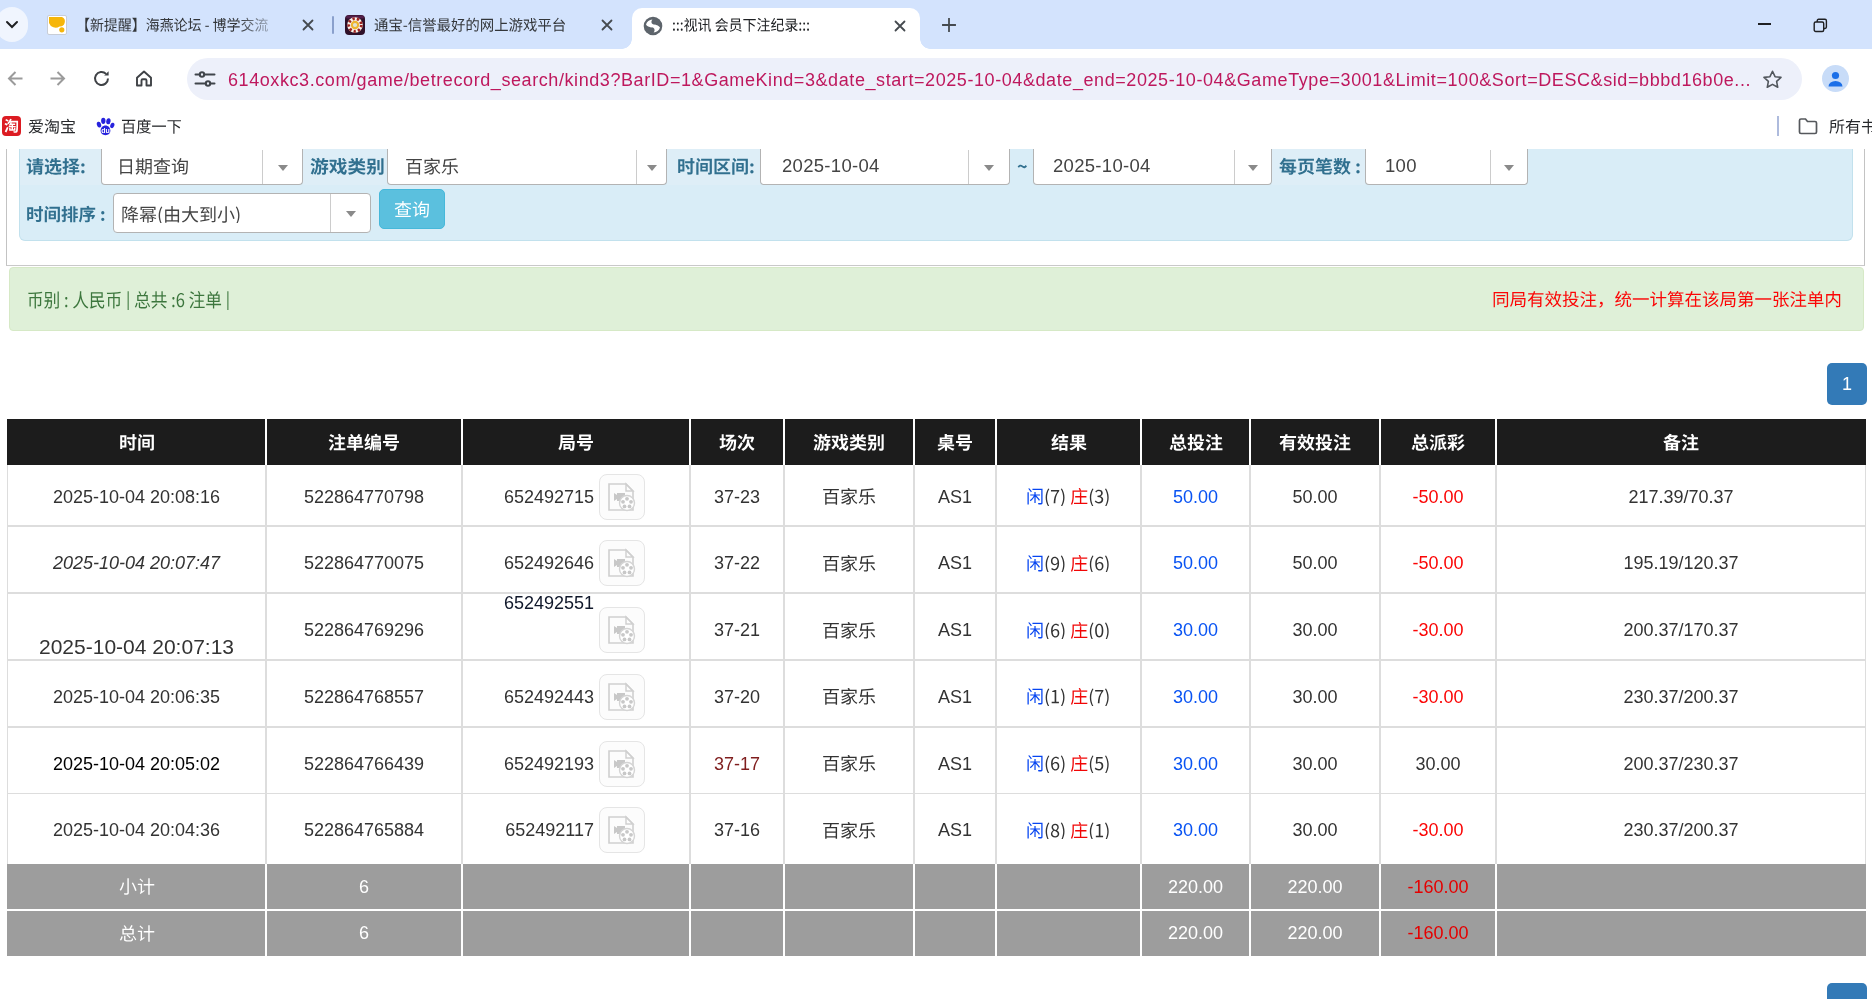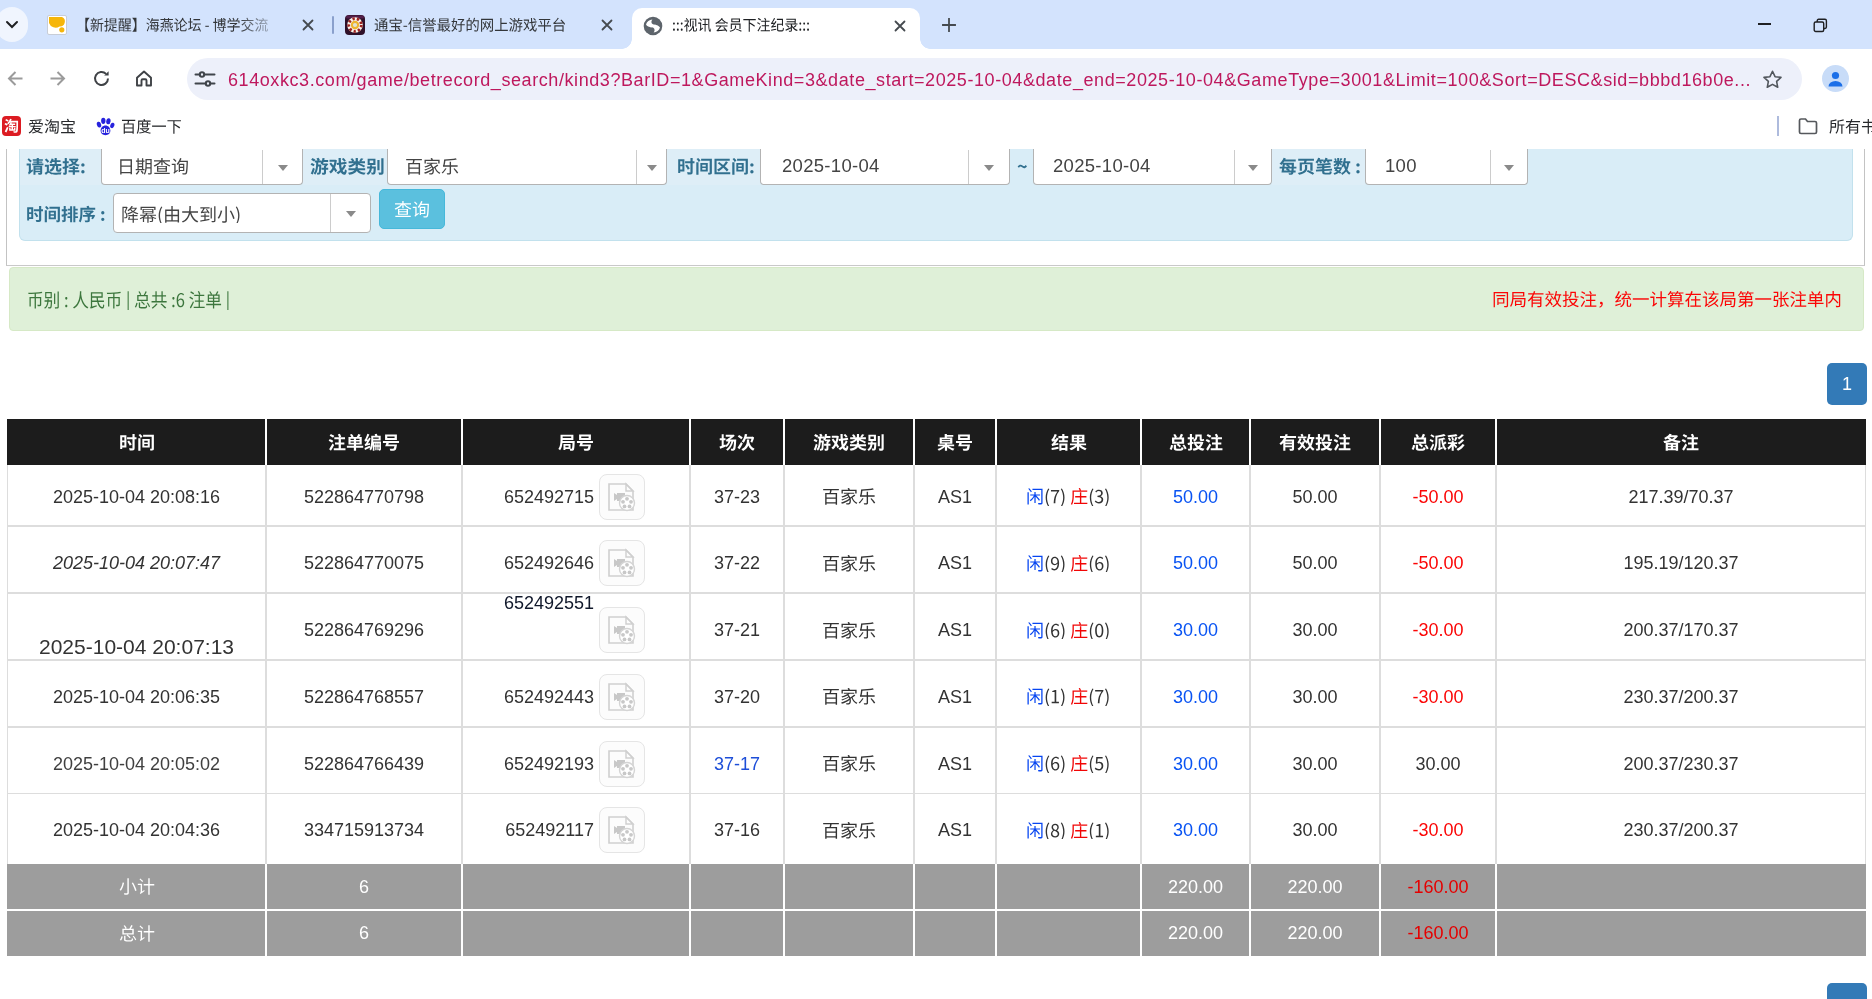--- a/index.html
+++ b/index.html
@@ -740,38 +740,38 @@
       <use href="#g119" transform="translate(44.19 0) scale(0.01800 -0.01800)" fill="#f10606"></use>
       <use href="#g72" transform="translate(62.19 0) scale(0.01800 -0.01800)" fill="#333"></use>
       <use href="#g118" transform="translate(68.27 0) scale(0.01800 -0.01800)" fill="#333"></use>
       <use href="#g77" transform="translate(78.26 0) scale(0.01800 -0.01800)" fill="#333"></use>
     </svg>
   </div>
 <div style="position:absolute;white-space:nowrap;font-size:18px;color:#0853f3;font-weight:normal;line-height:22px;top:685.5px;left:1195.5px;transform:translateX(-50%);">30.00</div>
 <div style="position:absolute;white-space:nowrap;font-size:18px;color:#333;font-weight:normal;line-height:22px;top:685.5px;left:1315px;transform:translateX(-50%);">30.00</div>
 <div style="position:absolute;white-space:nowrap;font-size:18px;color:#fb0606;font-weight:normal;line-height:22px;top:685.5px;left:1438px;transform:translateX(-50%);">-30.00</div>
 <div style="position:absolute;white-space:nowrap;font-size:18px;color:#333;font-weight:normal;line-height:22px;top:685.5px;left:1681px;transform:translateX(-50%);">230.37/200.37</div>
-<div style="position:absolute;white-space:nowrap;font-size:18px;color:#404040;font-weight:normal;line-height:22px;top:752.5px;left:136.5px;transform:translateX(-50%);">2025-10-04 20:05:02</div>
+<div style="position:absolute;white-space:nowrap;font-size:18px;color:#000000;font-weight:normal;line-height:22px;top:752.5px;left:136.5px;transform:translateX(-50%);">2025-10-04 20:05:02</div>
 <div style="position:absolute;white-space:nowrap;font-size:18px;color:#333;font-weight:normal;line-height:22px;top:752.5px;left:364px;transform:translateX(-50%);">522864766439</div>
 <div style="position:absolute;white-space:nowrap;font-size:18px;color:#333;font-weight:normal;line-height:22px;top:752.5px;left:594px;transform:translateX(-100%);">652492193</div>
 <div style="position:absolute;left:599px;top:740.5px;width:46px;height:46px;background:#fcfcfc;border:1px solid #e5e5e5;border-radius:8px"></div>
 <svg style="position:absolute;left:607px;top:748.5px" width="30" height="30" viewBox="0 0 30 30">
 <path d="M2 2 h17 l7 7 v19 h-24 z" fill="none" stroke="#cfcfcf" stroke-width="1.6"></path>
 <path d="M19 2 v7 h7 z" fill="none" stroke="#cfcfcf" stroke-width="1.4"></path>
 <path d="M7 11 l3 2 v-2 h8 v8 h-8 v-2 l-3 2 z" fill="#c8c8c8"></path>
 <circle cx="20" cy="21" r="7.5" fill="#fff" stroke="#d4d4d4" stroke-width="1.4"></circle>
 <g fill="#c8c8c8">
       <circle cx="20" cy="16.8" r="1.9"></circle>
       <circle cx="24" cy="19.8" r="1.9"></circle>
       <circle cx="22.5" cy="24.4" r="1.9"></circle>
       <circle cx="17.5" cy="24.4" r="1.9"></circle>
       <circle cx="16" cy="19.8" r="1.9"></circle>
     </g>
 </svg>
-<div style="position:absolute;white-space:nowrap;font-size:18px;color:#1d4ed8;font-weight:normal;line-height:22px;top:752.5px;left:737px;transform:translateX(-50%);">37-17</div>
+<div style="position:absolute;white-space:nowrap;font-size:18px;color:#7f1d1d;font-weight:normal;line-height:22px;top:752.5px;left:737px;transform:translateX(-50%);">37-17</div>
 <div style="position:absolute;left:822.0px;top:754.0px;line-height:0">
     <svg width="54.0" height="18.9" viewBox="0 -16.2 54.0 18.9" style="">
       <use href="#g39" transform="translate(0.00 0) scale(0.01800 -0.01800)" fill="#333"></use>
       <use href="#g58" transform="translate(18.00 0) scale(0.01800 -0.01800)" fill="#333"></use>
       <use href="#g59" transform="translate(36.00 0) scale(0.01800 -0.01800)" fill="#333"></use>
     </svg>
   </div>
 <div style="position:absolute;white-space:nowrap;font-size:18px;color:#333;font-weight:normal;line-height:22px;top:752.5px;left:955px;transform:translateX(-50%);">AS1</div>
 <div style="position:absolute;left:1026.3px;top:754.0px;line-height:0">
     <svg width="84.3" height="18.9" viewBox="0 -16.2 84.3 18.9" style="">
@@ -783,21 +783,21 @@
       <use href="#g72" transform="translate(62.19 0) scale(0.01800 -0.01800)" fill="#333"></use>
       <use href="#g124" transform="translate(68.27 0) scale(0.01800 -0.01800)" fill="#333"></use>
       <use href="#g77" transform="translate(78.26 0) scale(0.01800 -0.01800)" fill="#333"></use>
     </svg>
   </div>
 <div style="position:absolute;white-space:nowrap;font-size:18px;color:#0853f3;font-weight:normal;line-height:22px;top:752.5px;left:1195.5px;transform:translateX(-50%);">30.00</div>
 <div style="position:absolute;white-space:nowrap;font-size:18px;color:#333;font-weight:normal;line-height:22px;top:752.5px;left:1315px;transform:translateX(-50%);">30.00</div>
 <div style="position:absolute;white-space:nowrap;font-size:18px;color:#333;font-weight:normal;line-height:22px;top:752.5px;left:1438px;transform:translateX(-50%);">30.00</div>
 <div style="position:absolute;white-space:nowrap;font-size:18px;color:#333;font-weight:normal;line-height:22px;top:752.5px;left:1681px;transform:translateX(-50%);">200.37/230.37</div>
 <div style="position:absolute;white-space:nowrap;font-size:18px;color:#333;font-weight:normal;line-height:22px;top:819px;left:136.5px;transform:translateX(-50%);">2025-10-04 20:04:36</div>
-<div style="position:absolute;white-space:nowrap;font-size:18px;color:#333;font-weight:normal;line-height:22px;top:819px;left:364px;transform:translateX(-50%);">334715913734</div>
+<div style="position:absolute;white-space:nowrap;font-size:18px;color:#333;font-weight:normal;line-height:22px;top:819px;left:364px;transform:translateX(-50%);">522864765884</div>
 <div style="position:absolute;white-space:nowrap;font-size:18px;color:#333;font-weight:normal;line-height:22px;top:819px;left:594px;transform:translateX(-100%);">652492117</div>
 <div style="position:absolute;left:599px;top:807px;width:46px;height:46px;background:#fcfcfc;border:1px solid #e5e5e5;border-radius:8px"></div>
 <svg style="position:absolute;left:607px;top:815px" width="30" height="30" viewBox="0 0 30 30">
 <path d="M2 2 h17 l7 7 v19 h-24 z" fill="none" stroke="#cfcfcf" stroke-width="1.6"></path>
 <path d="M19 2 v7 h7 z" fill="none" stroke="#cfcfcf" stroke-width="1.4"></path>
 <path d="M7 11 l3 2 v-2 h8 v8 h-8 v-2 l-3 2 z" fill="#c8c8c8"></path>
 <circle cx="20" cy="21" r="7.5" fill="#fff" stroke="#d4d4d4" stroke-width="1.4"></circle>
 <g fill="#c8c8c8">
       <circle cx="20" cy="16.8" r="1.9"></circle>
       <circle cx="24" cy="19.8" r="1.9"></circle>

